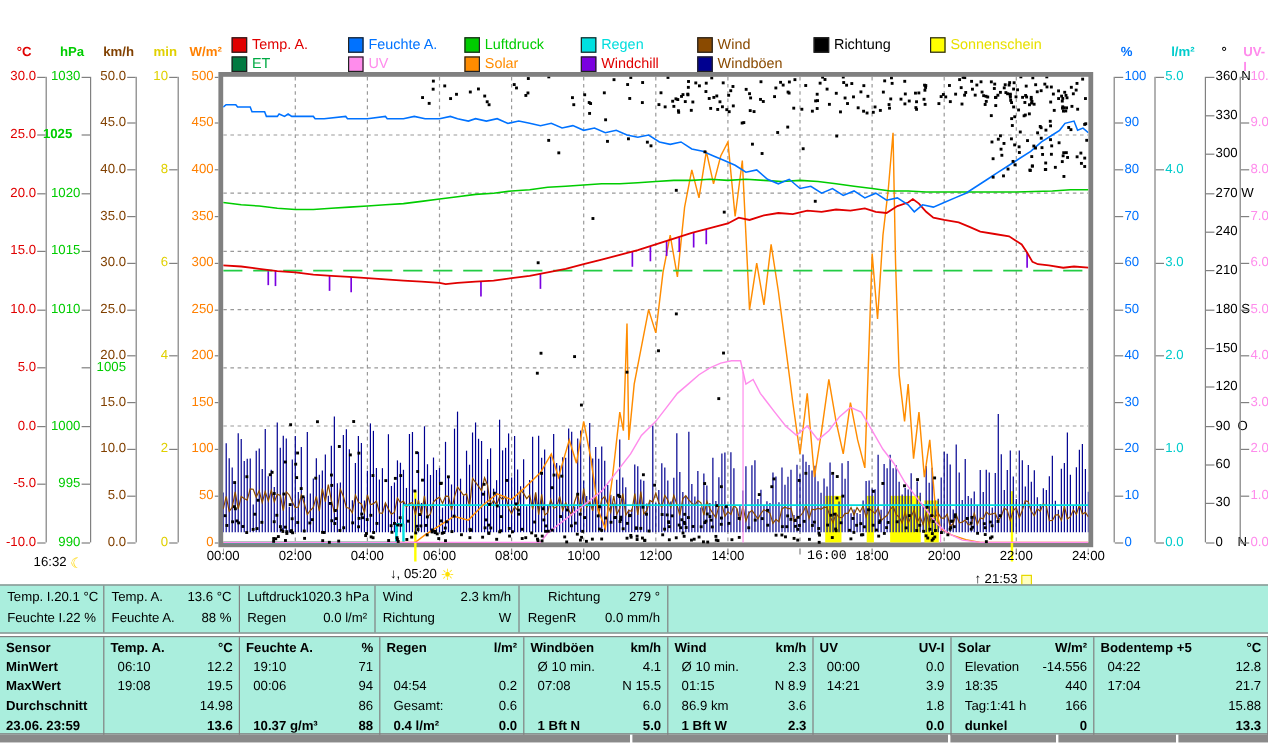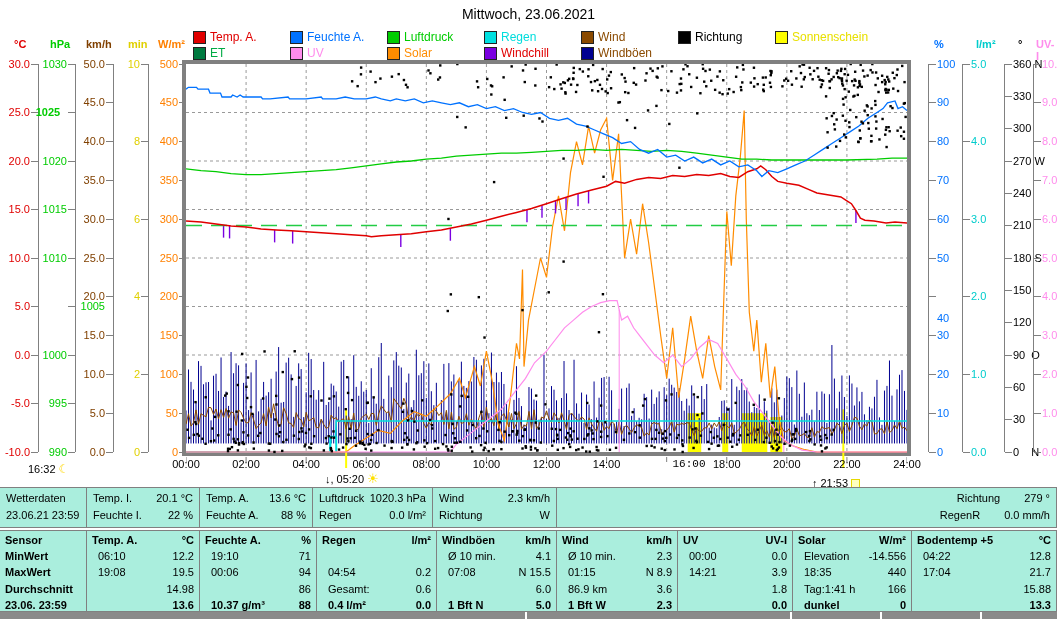--- a/index.html
+++ b/index.html
@@ -27,21 +27,20 @@
   .t2cell{border-right:1px solid #808080;box-sizing:border-box;font-size:11px;color:#000;padding:1px 5px 0 5px;}
   .t2row{display:flex;justify-content:space-between;height:16.2px;line-height:16.2px;white-space:nowrap;}
   .t2row .lab{padding-left:6px;}
   .bold{font-weight:bold;}
   .strip-seg{top:612px;height:7px;background:#8a8a8a;}
 </style>
 </head>
 <body>
 
 <div id="stage">
-  <div class="abs" id="title">Mittwoch, 23.06.2021</div>
   <div class="abs" id="legend">
       <div class="leg-item" style="grid-area: 1 / 1;">
         <span class="leg-sw" style="background: rgb(224, 0, 0);"></span>
         <span style="color: rgb(224, 0, 0);">Temp. A.</span>
       </div>
       <div class="leg-item" style="grid-area: 1 / 2;">
         <span class="leg-sw" style="background: rgb(0, 114, 255);"></span>
         <span style="color: rgb(0, 114, 255);">Feuchte A.</span>
       </div>
       <div class="leg-item" style="grid-area: 1 / 3;">
@@ -207,21 +206,21 @@
         <div class="abs ax-label" style="left: 937px; top: 96.3px; width: 44px; text-align: left; color: rgb(0, 114, 255);">90</div>
         <div class="abs ax-tick" style="left: 929px; top: 141.1px; width: 7px;"></div>
         <div class="abs ax-label" style="left: 937px; top: 135.1px; width: 44px; text-align: left; color: rgb(0, 114, 255);">80</div>
         <div class="abs ax-tick" style="left: 929px; top: 179.9px; width: 7px;"></div>
         <div class="abs ax-label" style="left: 937px; top: 173.9px; width: 44px; text-align: left; color: rgb(0, 114, 255);">70</div>
         <div class="abs ax-tick" style="left: 929px; top: 218.7px; width: 7px;"></div>
         <div class="abs ax-label" style="left: 937px; top: 212.7px; width: 44px; text-align: left; color: rgb(0, 114, 255);">60</div>
         <div class="abs ax-tick" style="left: 929px; top: 257.5px; width: 7px;"></div>
         <div class="abs ax-label" style="left: 937px; top: 251.5px; width: 44px; text-align: left; color: rgb(0, 114, 255);">50</div>
         <div class="abs ax-tick" style="left: 929px; top: 296.3px; width: 7px;"></div>
-        <div class="abs ax-label" style="left: 937px; top: 290.3px; width: 44px; text-align: left; color: rgb(0, 114, 255); margin-top: 22px;">40</div>
+        <div class="abs ax-label" style="left: 937px; top: 290.3px; width: 44px; text-align: left; color: rgb(0, 114, 255);">40</div>
         <div class="abs ax-tick" style="left: 929px; top: 335.1px; width: 7px;"></div>
         <div class="abs ax-label" style="left: 937px; top: 329.1px; width: 44px; text-align: left; color: rgb(0, 114, 255);">30</div>
         <div class="abs ax-tick" style="left: 929px; top: 373.9px; width: 7px;"></div>
         <div class="abs ax-label" style="left: 937px; top: 367.9px; width: 44px; text-align: left; color: rgb(0, 114, 255);">20</div>
         <div class="abs ax-tick" style="left: 929px; top: 412.7px; width: 7px;"></div>
         <div class="abs ax-label" style="left: 937px; top: 406.7px; width: 44px; text-align: left; color: rgb(0, 114, 255);">10</div>
         <div class="abs ax-tick" style="left: 929px; top: 451.5px; width: 7px;"></div>
         <div class="abs ax-label" style="left: 937px; top: 445.5px; width: 44px; text-align: left; color: rgb(0, 114, 255);">0</div>
       </div>
       <div class="abs" style="left: 0px; top: 0px;">
@@ -1386,24 +1385,20 @@
     <span class="sun-glyph">☀</span>
   </div>
   <div class="abs marker" style="left:812px;top:477px;">
     <span>↑</span>
     <span>21:53</span>
     <span class="sq-glyph"></span>
   </div>
 
   <div class="abs band" id="table1" style="left:0;top:487px;width:1057px;height:41px;display:grid;grid-template-columns:87px 113px 113px 120px 124px 500px;">
       <div class="t1cell">
-        <div>Wetterdaten</div>
-        <div>23.06.21 23:59</div>
-      </div>
-      <div class="t1cell">
         <div class="t1row">
           <span>Temp. I.</span>
           <span>20.1 °C</span>
         </div>
         <div class="t1row">
           <span>Feuchte I.</span>
           <span>22 %</span>
         </div>
       </div>
       <div class="t1cell">

